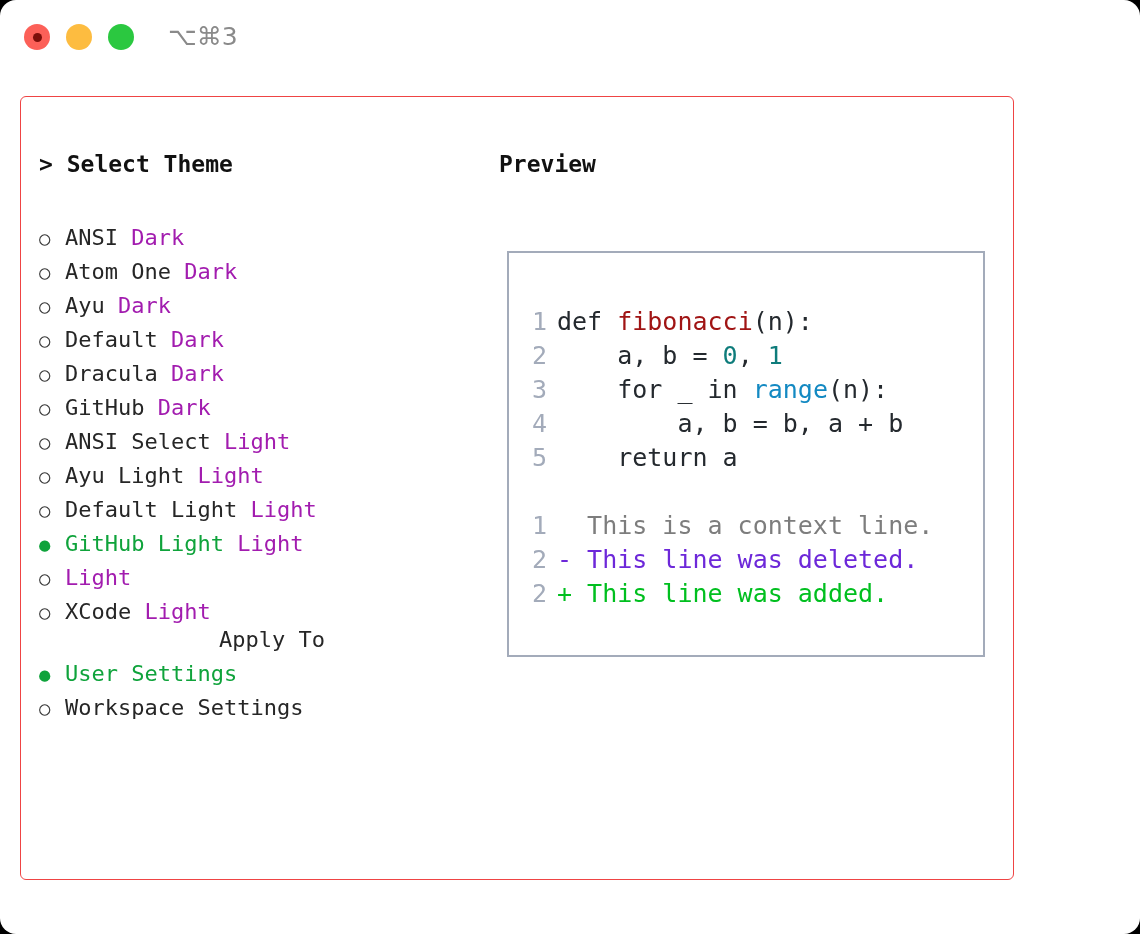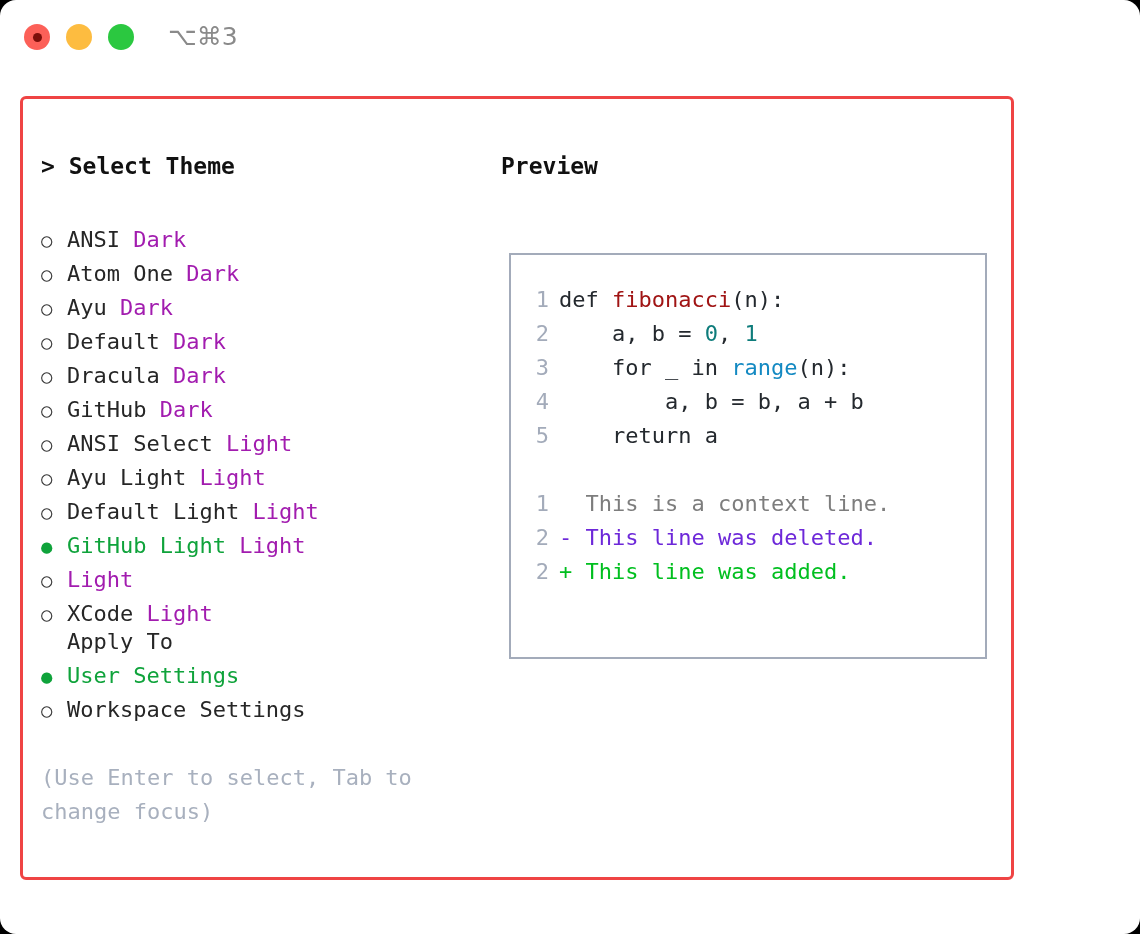--- a/index.html
+++ b/index.html
@@ -70,21 +70,21 @@
     white-space: pre;
   }
 
   
   .panel {
     position: absolute;
     left: 20px;
     top: 96px;
     width: 994px;
     height: 784px;
-    border: 3px solid #ef4444;
+    border: 1px solid #ef4444;
     border-radius: 6px;
     box-sizing: border-box;
     background: #ffffff;
   }
 
   
   .left-col {
     position: absolute;
     left: 18px;
     top: 50px;
@@ -117,20 +117,21 @@
   .row .name  { color: #262626; text-align: right; }
   .row .name.sel { color: #0fa33b; }
   .row .tag   { color: #a21caf; margin-top: 40px; }
 
   .apply-title {
     font-size: 22px;
     color: #262626;
     line-height: 34px;
     padding-left: 26px;
     white-space: pre;
+    text-align: center;
   }
   .spacer-row { height: 34px; }
 
   .hint {
     margin-top: 34px;
     font-size: 22px;
     line-height: 34px;
     color: #a8b0be;
     width: 412px;
   }
@@ -148,23 +149,23 @@
     top: 104px;
     width: 478px;
     height: 406px;
     border: 2px solid #a3abba;
     box-sizing: border-box;
     background: #ffffff;
   }
   .code {
     position: absolute;
     left: 16px;
-    top: 28px;
+    top: 52px;
     right: 6px;
-    font-size: 22px;
+    font-size: 25px;
     line-height: 34px;
     white-space: pre;
   }
   .cline { height: 34px; white-space: pre; }
   .lnum {
     display: inline-block;
     width: 22px;
     text-align: right;
     color: #a3abba;
   }
@@ -214,21 +215,20 @@
         </div>
 
       <div class="spacer-row"></div>
 
       <div class="apply-title">Apply To</div>
       <div class="apply-list" id="apply-list">
           <div class="row"><span class="bullet on">●</span><span class="name sel">User Settings</span></div>
           <div class="row"><span class="bullet">○</span><span class="name">Workspace Settings</span></div>
         </div>
 
-      <div class="hint">(Use Enter to select, Tab to change focus)</div>
     </div>
 
     <div class="right-col">
       <div class="section-title">Preview</div>
       <div class="preview-box">
         <div class="code" id="code-block"><div class="cline"><span class="lnum">1</span><span class="gap"></span><span class="tok-plain">def </span><span class="tok-fn">fibonacci</span><span class="tok-plain">(n):</span></div><div class="cline"><span class="lnum">2</span><span class="gap"></span><span class="tok-plain">    a, b = </span><span class="tok-num">0</span><span class="tok-plain">, </span><span class="tok-num">1</span></div><div class="cline"><span class="lnum">3</span><span class="gap"></span><span class="tok-plain">    for _ in </span><span class="tok-builtin">range</span><span class="tok-plain">(n):</span></div><div class="cline"><span class="lnum">4</span><span class="gap"></span><span class="tok-plain">        a, b = b, a + b</span></div><div class="cline"><span class="lnum">5</span><span class="gap"></span><span class="tok-plain">    return a</span></div><div class="blank-line"></div><div class="cline"><span class="lnum">1</span><span class="gap"></span><span class="tok-ctx">  This is a context line.</span></div><div class="cline"><span class="lnum">2</span><span class="gap"></span><span class="tok-del">- This line was deleted.</span></div><div class="cline"><span class="lnum">2</span><span class="gap"></span><span class="tok-add">+ This line was added.</span></div></div>
       </div>
     </div>
 
   </div>

